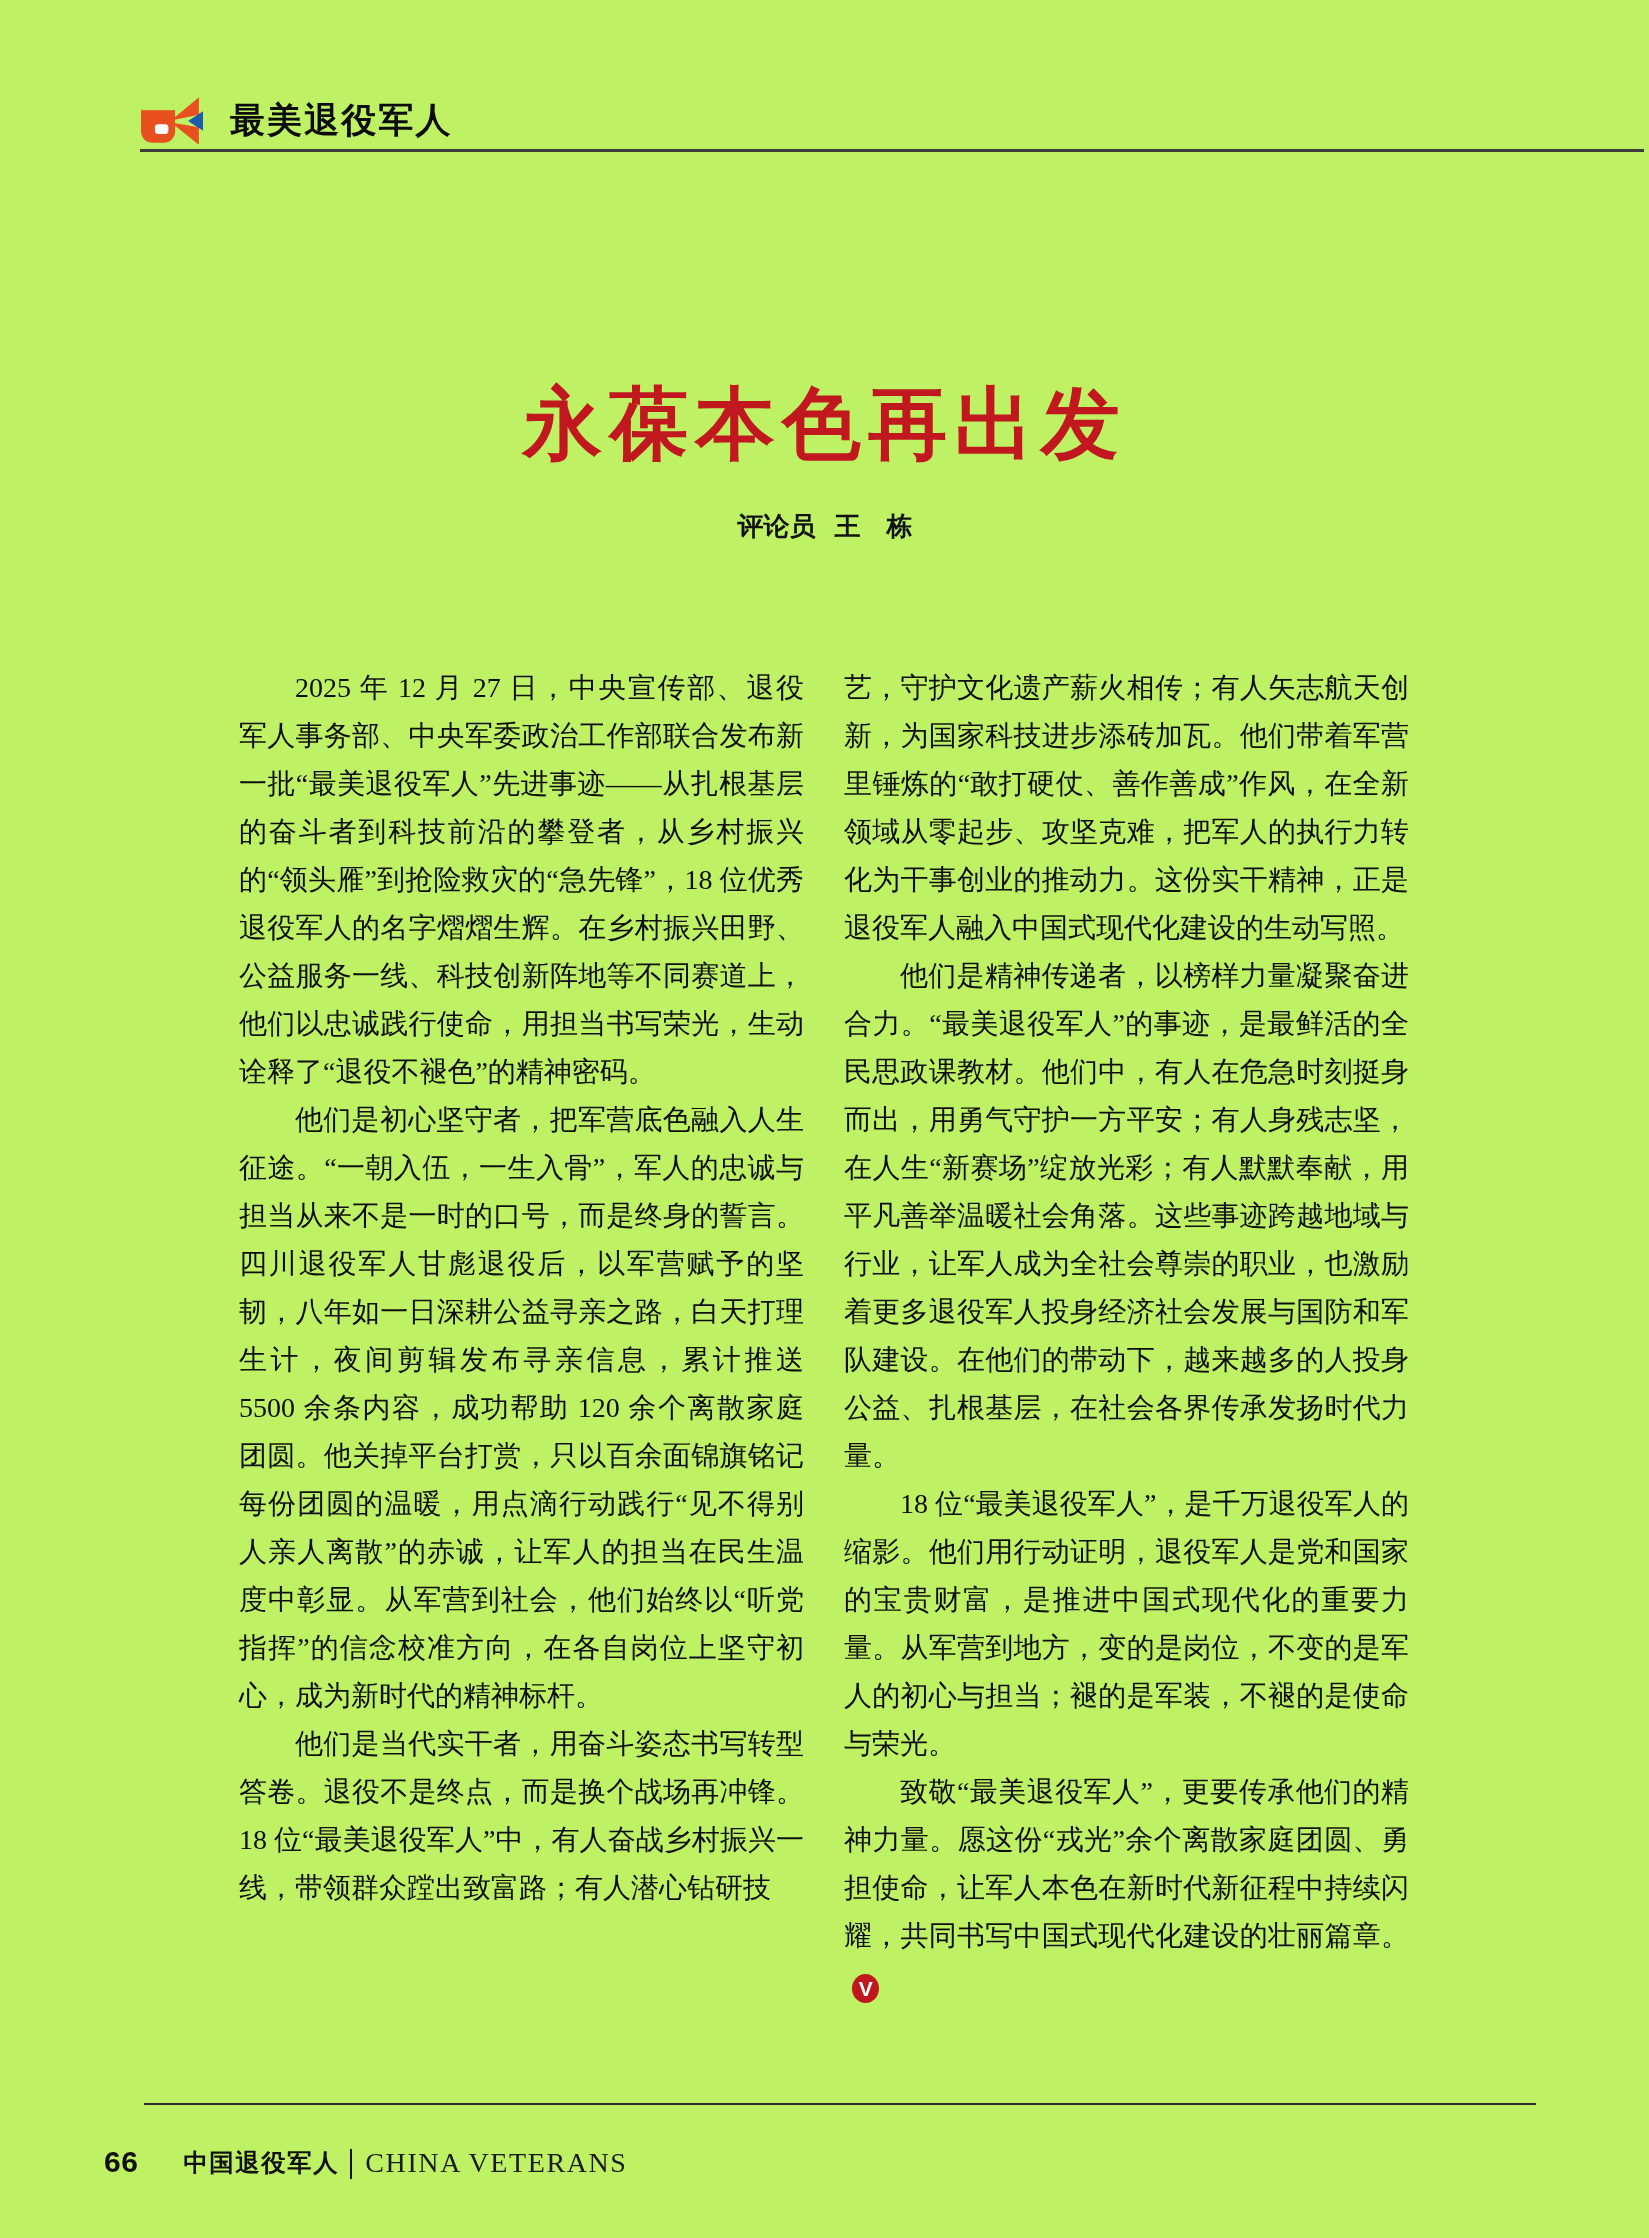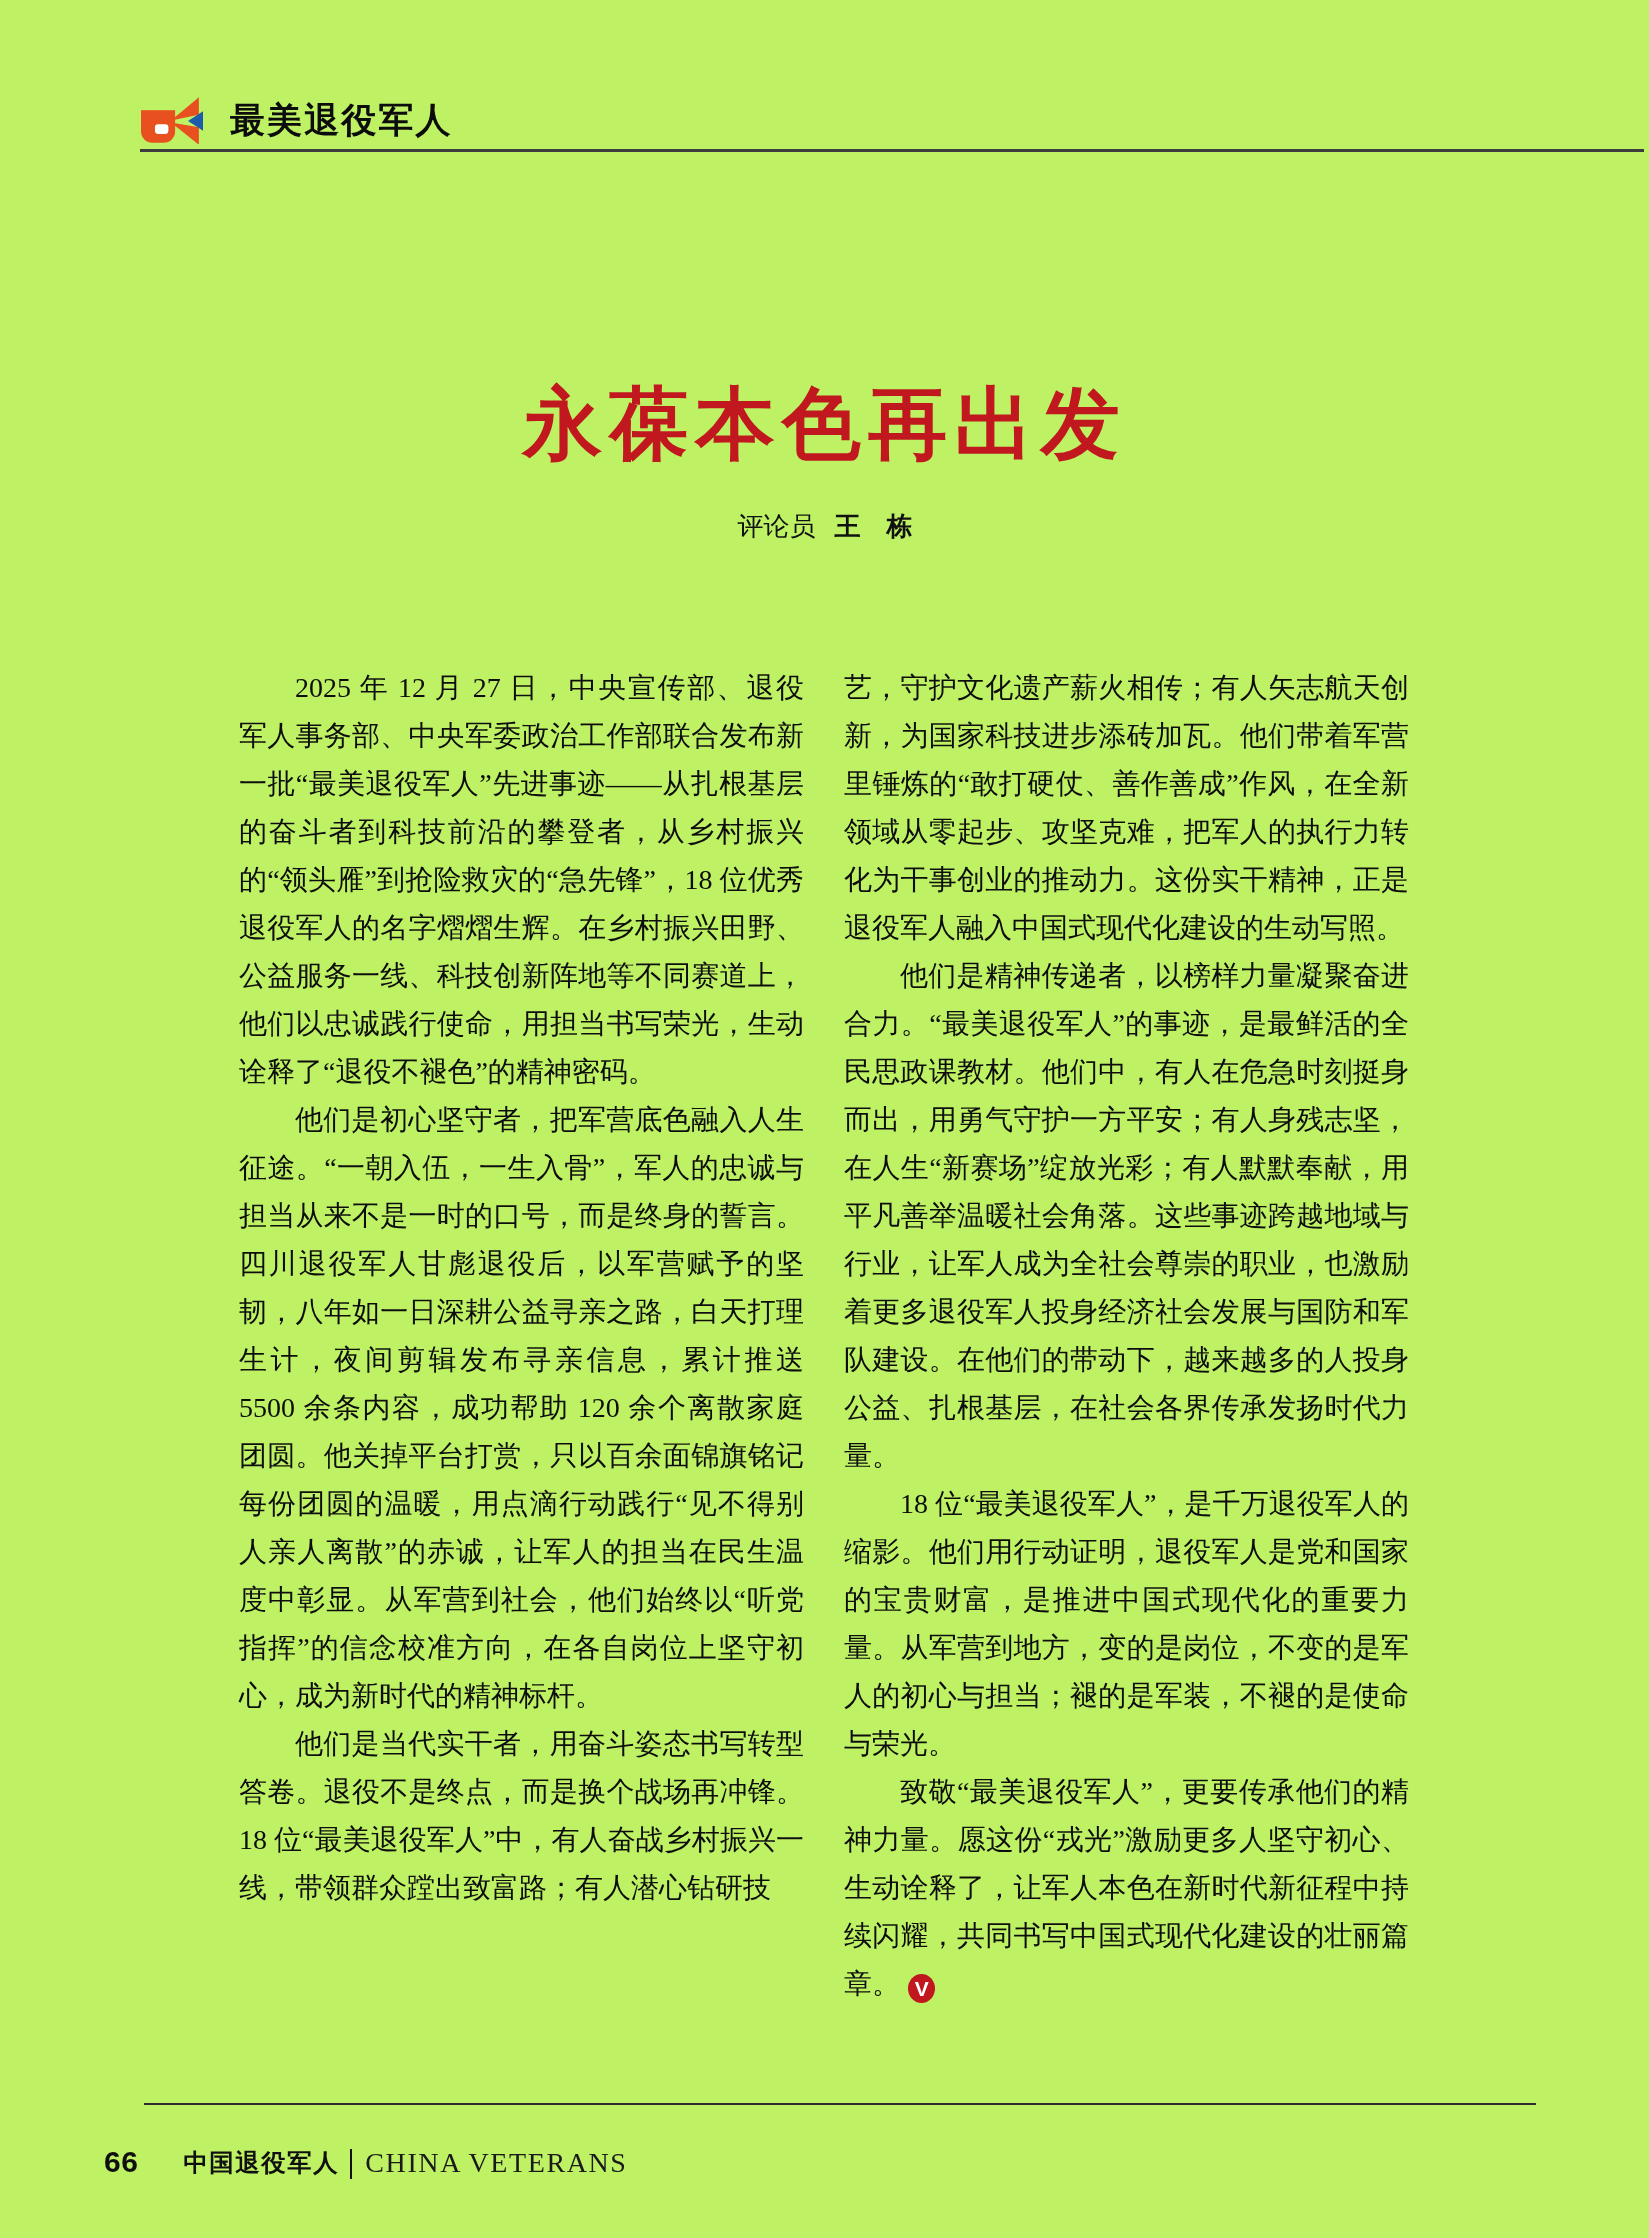--- a/index.html
+++ b/index.html
@@ -30,21 +30,21 @@
     font-family:"Liberation Serif","DejaVu Serif",serif;
     font-weight:700;font-size:79px;line-height:83px;
     letter-spacing:7.3px;color:#c1181f;white-space:nowrap;
   }
   .byline{
     position:absolute;left:0;top:510px;width:1650px;
     text-align:center;font-size:26px;line-height:32px;color:#111;
     font-family:"Liberation Sans","DejaVu Sans",sans-serif;
     white-space:nowrap;
   }
-  .byline .byline-label{font-weight:400;margin-right:19px;}
+  .byline .byline-label{font-weight:700;margin-right:19px;}
   .byline .byline-author{font-weight:700;}
   
   .body-columns{
     position:absolute;left:239px;top:664px;width:1170px;
     display:flex;gap:40px;
   }
   .col{width:570px;}
   .para{
     margin:0;
     font-size:28px;line-height:48px;
@@ -106,21 +106,21 @@
   <div class="body-columns">
     <div class="col">
       <p class="para indent">2025 年 12 月 27 日，中央宣传部、退役军人事务部、中央军委政治工作部联合发布新一批“最美退役军人”先进事迹——从扎根基层的奋斗者到科技前沿的攀登者，从乡村振兴的“领头雁”到抢险救灾的“急先锋”，18 位优秀退役军人的名字熠熠生辉。在乡村振兴田野、公益服务一线、科技创新阵地等不同赛道上，他们以忠诚践行使命，用担当书写荣光，生动诠释了“退役不褪色”的精神密码。</p>
       <p class="para indent">他们是初心坚守者，把军营底色融入人生征途。“一朝入伍，一生入骨”，军人的忠诚与担当从来不是一时的口号，而是终身的誓言。四川退役军人甘彪退役后，以军营赋予的坚韧，八年如一日深耕公益寻亲之路，白天打理生计，夜间剪辑发布寻亲信息，累计推送 5500 余条内容，成功帮助 120 余个离散家庭团圆。他关掉平台打赏，只以百余面锦旗铭记每份团圆的温暖，用点滴行动践行“见不得别人亲人离散”的赤诚，让军人的担当在民生温度中彰显。从军营到社会，他们始终以“听党指挥”的信念校准方向，在各自岗位上坚守初心，成为新时代的精神标杆。</p>
       <p class="para indent">他们是当代实干者，用奋斗姿态书写转型答卷。退役不是终点，而是换个战场再冲锋。18 位“最美退役军人”中，有人奋战乡村振兴一线，带领群众蹚出致富路；有人潜心钻研技</p>
     </div>
     <div class="col">
       <p class="para">艺，守护文化遗产薪火相传；有人矢志航天创新，为国家科技进步添砖加瓦。他们带着军营里锤炼的“敢打硬仗、善作善成”作风，在全新领域从零起步、攻坚克难，把军人的执行力转化为干事创业的推动力。这份实干精神，正是退役军人融入中国式现代化建设的生动写照。</p>
       <p class="para indent">他们是精神传递者，以榜样力量凝聚奋进合力。“最美退役军人”的事迹，是最鲜活的全民思政课教材。他们中，有人在危急时刻挺身而出，用勇气守护一方平安；有人身残志坚，在人生“新赛场”绽放光彩；有人默默奉献，用平凡善举温暖社会角落。这些事迹跨越地域与行业，让军人成为全社会尊崇的职业，也激励着更多退役军人投身经济社会发展与国防和军队建设。在他们的带动下，越来越多的人投身公益、扎根基层，在社会各界传承发扬时代力量。</p>
       <p class="para indent">18 位“最美退役军人”，是千万退役军人的缩影。他们用行动证明，退役军人是党和国家的宝贵财富，是推进中国式现代化的重要力量。从军营到地方，变的是岗位，不变的是军人的初心与担当；褪的是军装，不褪的是使命与荣光。</p>
-      <p class="para indent"><span>致敬“最美退役军人”，更要传承他们的精神力量。愿这份“戎光”激励更多人坚守初心、生动诠释了，让军人本色在新时代新征程中持续闪耀，共同书写中国式现代化建设的壮丽篇章。</span><span class="endmark">V</span></p>
+      <p class="para indent"><span>致敬“最美退役军人”，更要传承他们的精神力量。愿这份“戎光”余个离散家庭团圆、勇担使命，让军人本色在新时代新征程中持续闪耀，共同书写中国式现代化建设的壮丽篇章。</span><span class="endmark">V</span></p>
     </div>
   </div>
 
   <div class="footer-rule"></div>
   <div class="footer">
     <span class="page-number">66</span>
     <span class="magazine-cn">中国退役军人</span>
     <span class="footer-divider"></span>
     <span class="magazine-en">CHINA VETERANS</span>
   </div>

